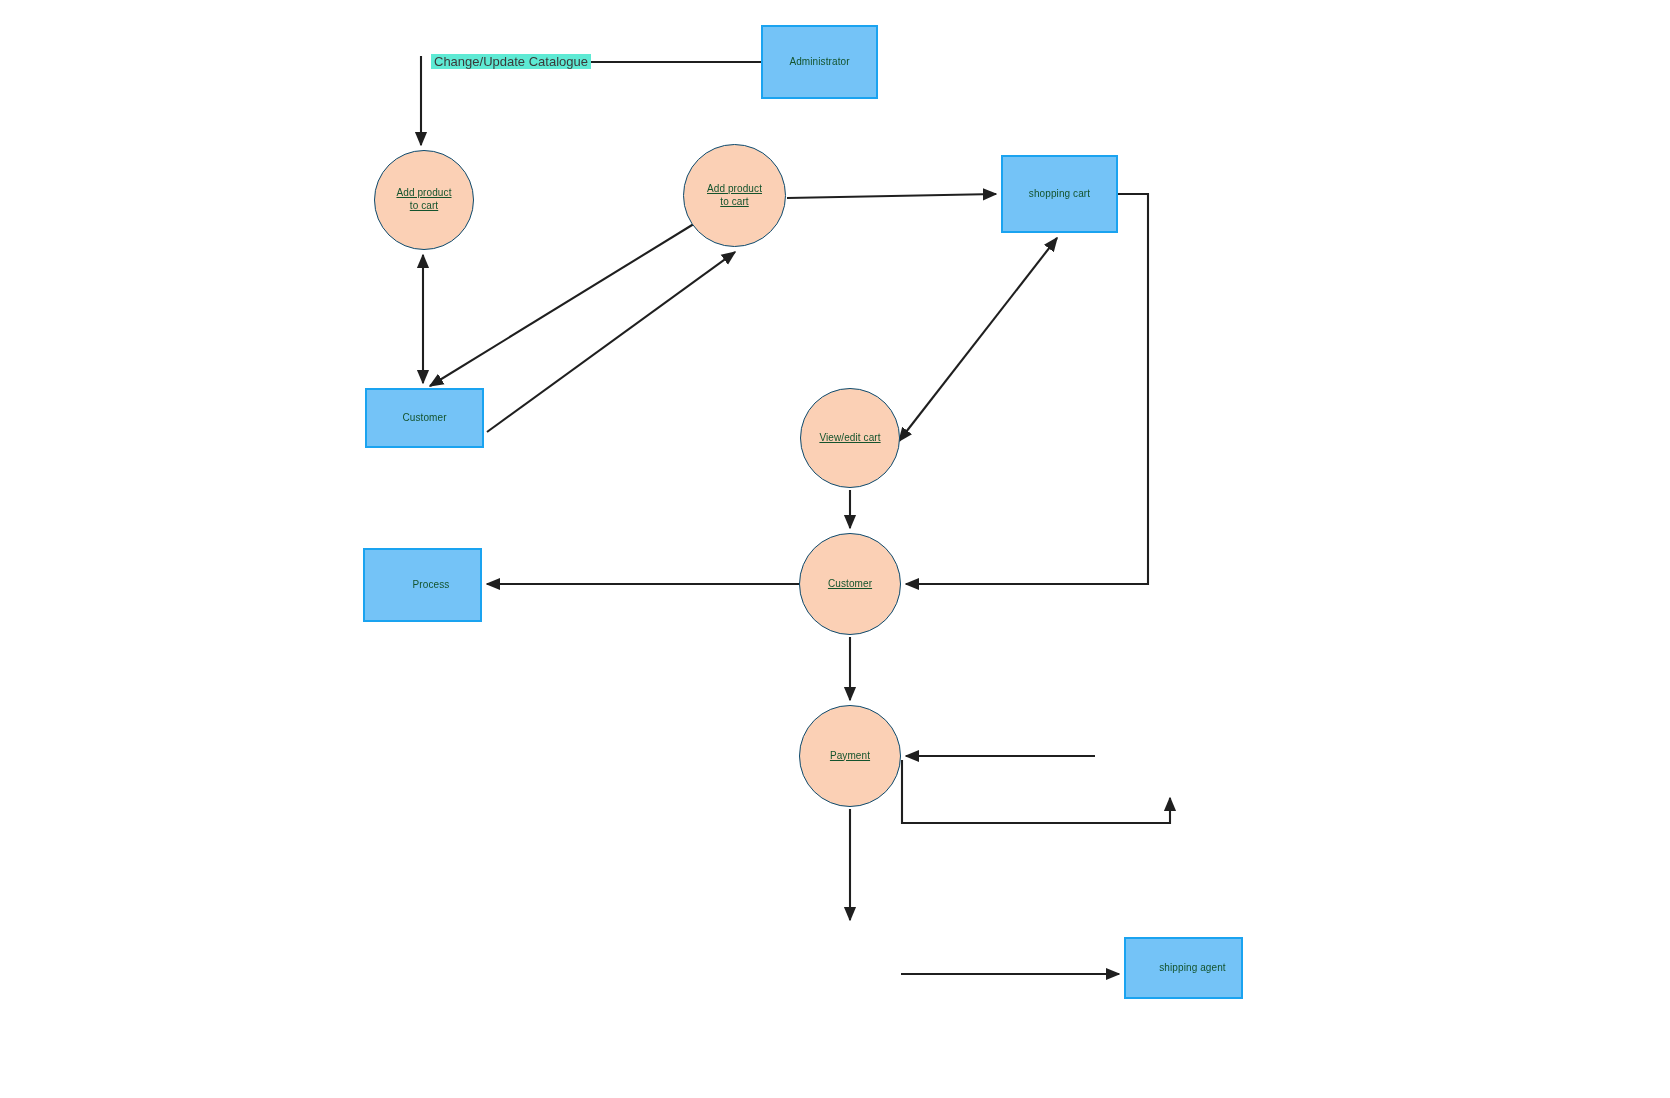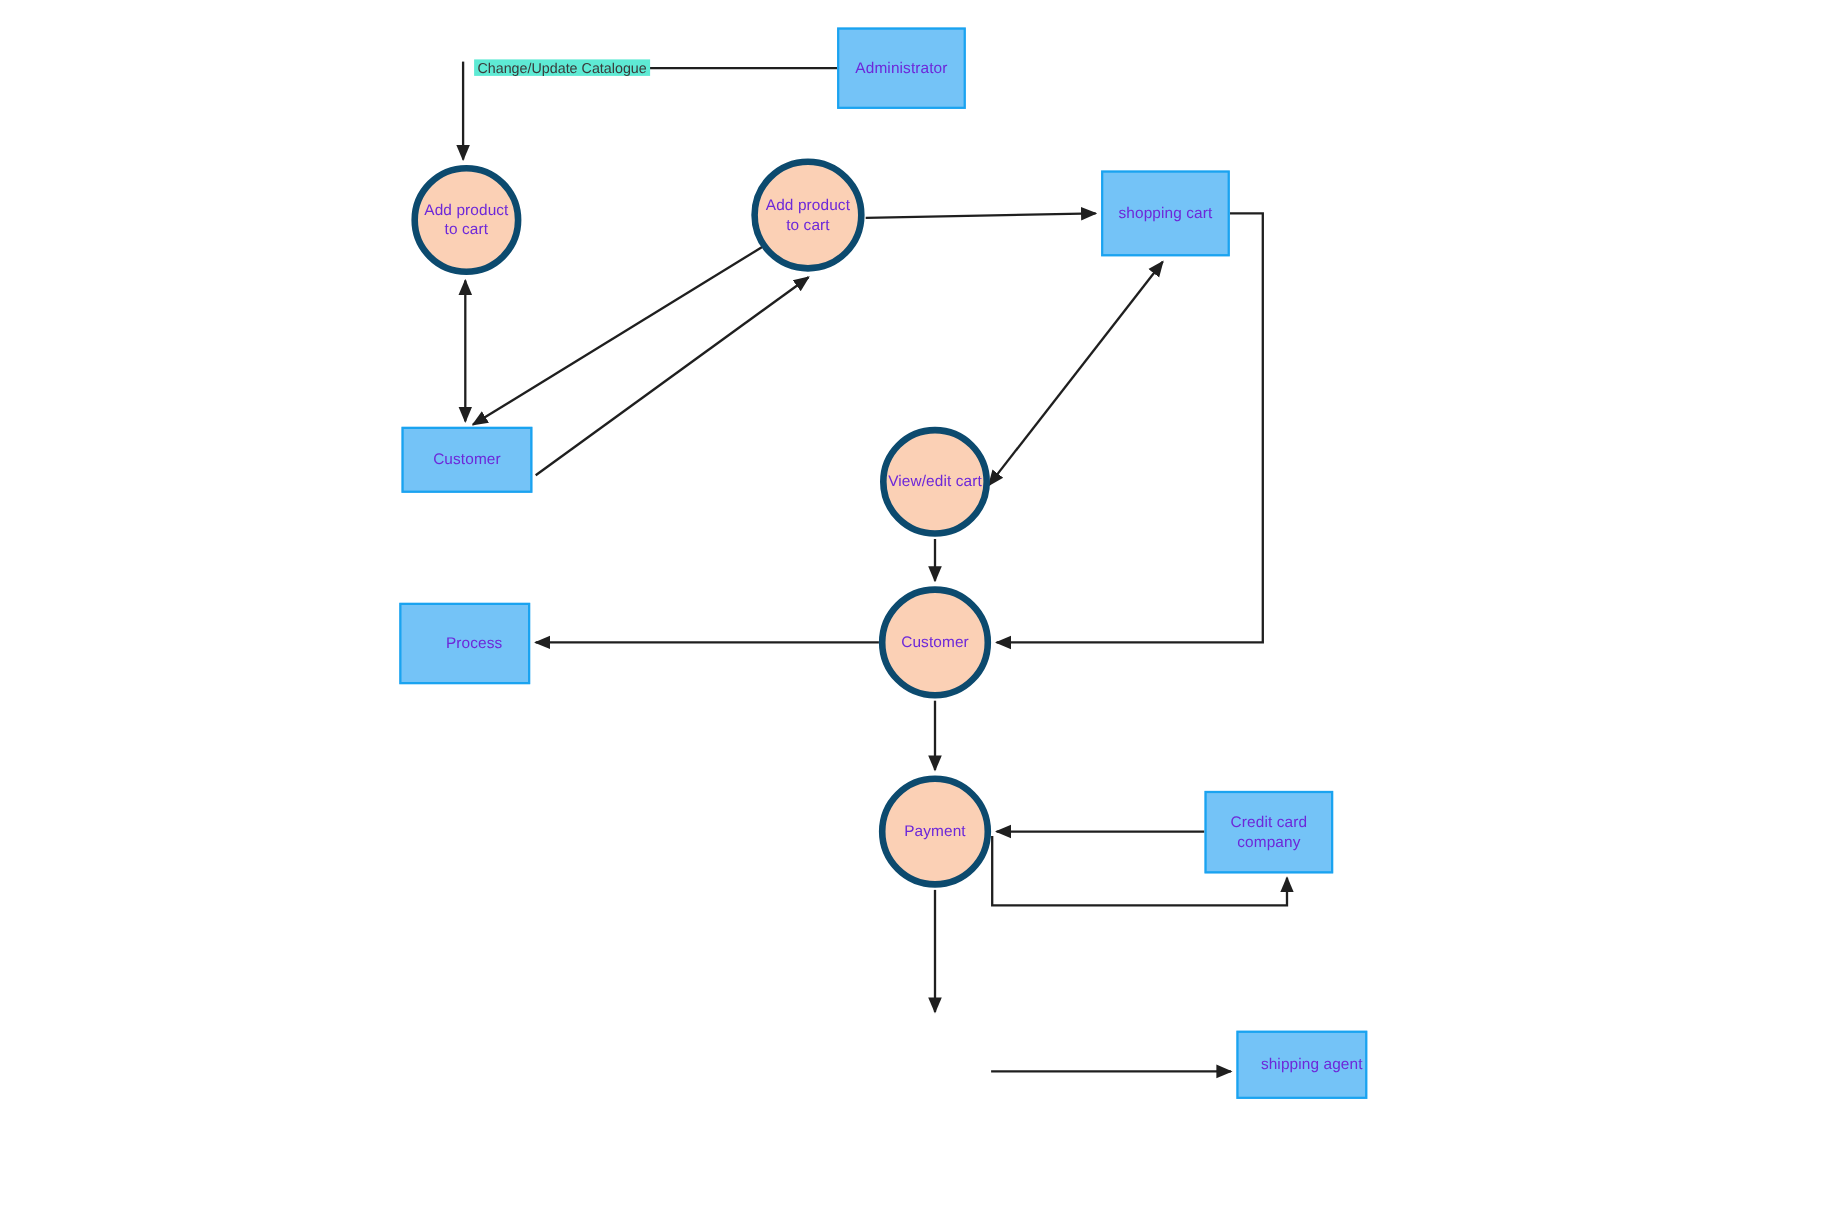--- a/index.html
+++ b/index.html
@@ -18,32 +18,33 @@
     background: #ffffff;
     overflow: hidden;
   }
   .node {
     position: absolute;
     box-sizing: border-box;
     display: flex;
     align-items: center;
     justify-content: center;
     text-align: center;
-    color: #6d28d9;
-    font-size: 14px;
+    color: #14532d;
+    font-size: 10px;
     line-height: 1.28;
     letter-spacing: 0.1px;
     z-index: 3;
     white-space: pre-line;
     user-select: none;
   }
   .node.process {
     border-radius: 50%;
     background: #fbd0b5;
-    border: 6px solid #0c4a6e;
+    border: 1px solid #0c4a6e;
+    text-decoration: underline;
   }
   .node.entity {
     background: #74c3f7;
     border: 2px solid #1aa3f0;
   }
   svg.edges {
     position: absolute;
     left: 0;
     top: 0;
     width: 1670px;
@@ -140,23 +141,20 @@
   </div>
 
   <div class="node process" style="left:799px; top:533px; width:102px; height:102px;">
     <span>Customer</span>
   </div>
 
   <div class="node process" style="left:799px; top:705px; width:102px; height:102px;">
     <span>Payment</span>
   </div>
 
-  <div class="node entity" style="left:1095px; top:719px; width:117px; height:75px;">
-    <span>Credit card company</span>
-  </div>
 
 
   <div class="node entity" style="left:1124px; top:937px; width:119px; height:62px;padding-left:18px;">
     <span>shipping agent</span>
   </div>
 
   <div class="edge-label" style="left:431px; top:54px;">Change/Update Catalogue</div>
 
 </div>
 

